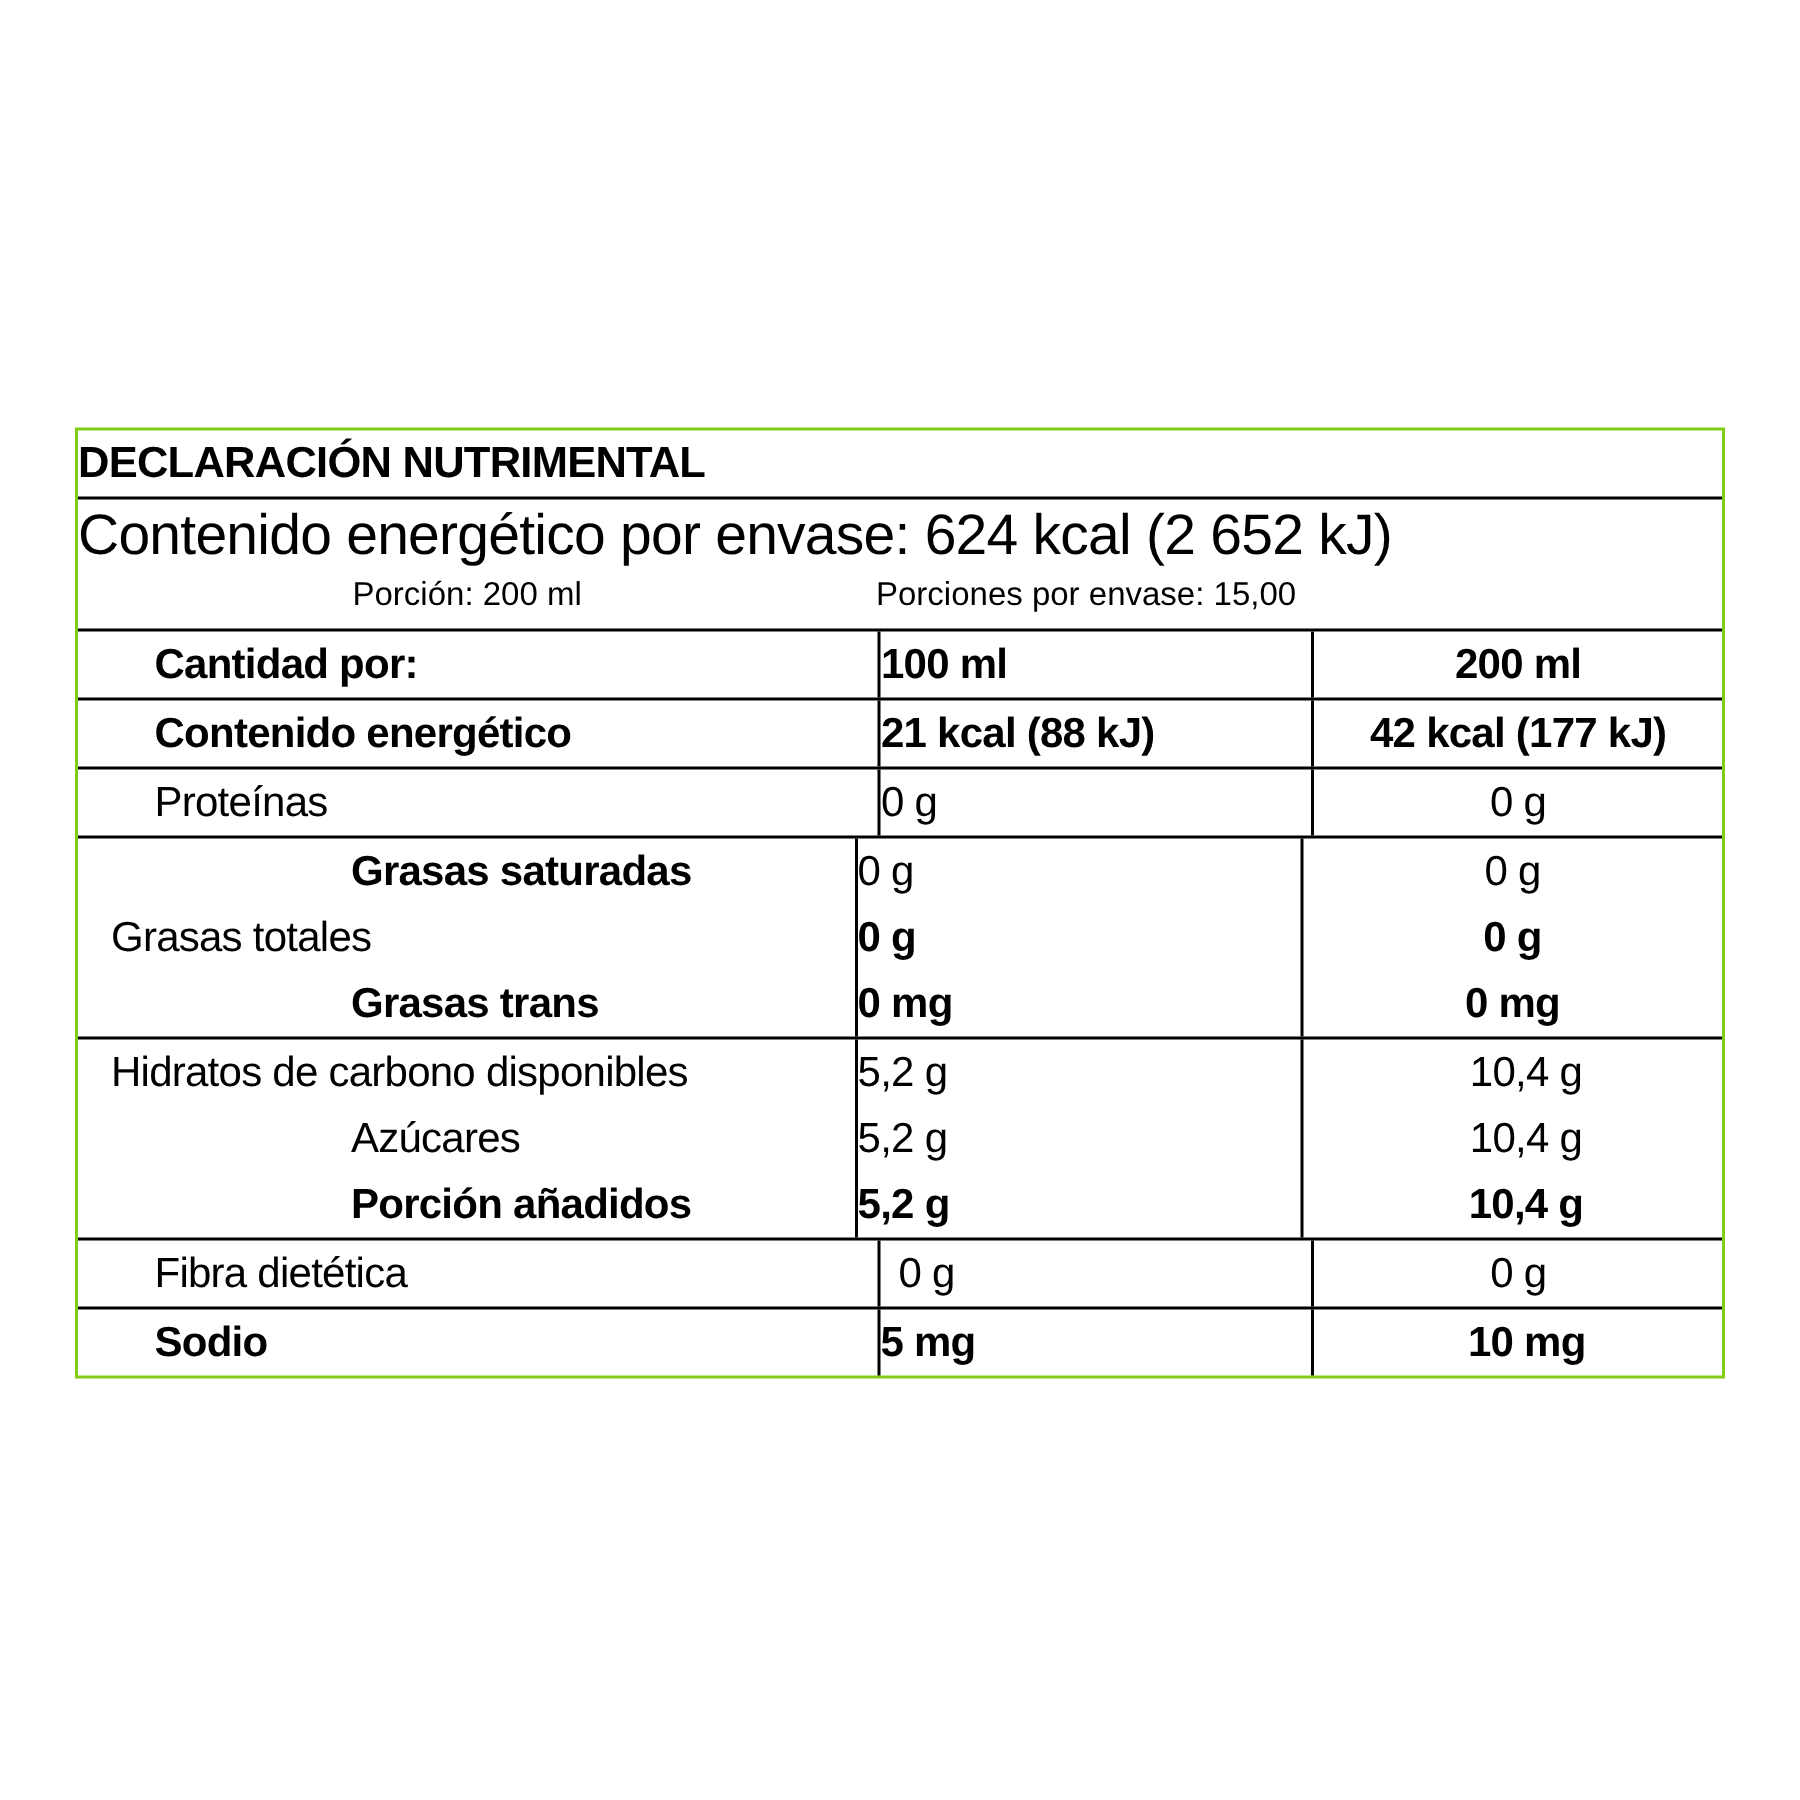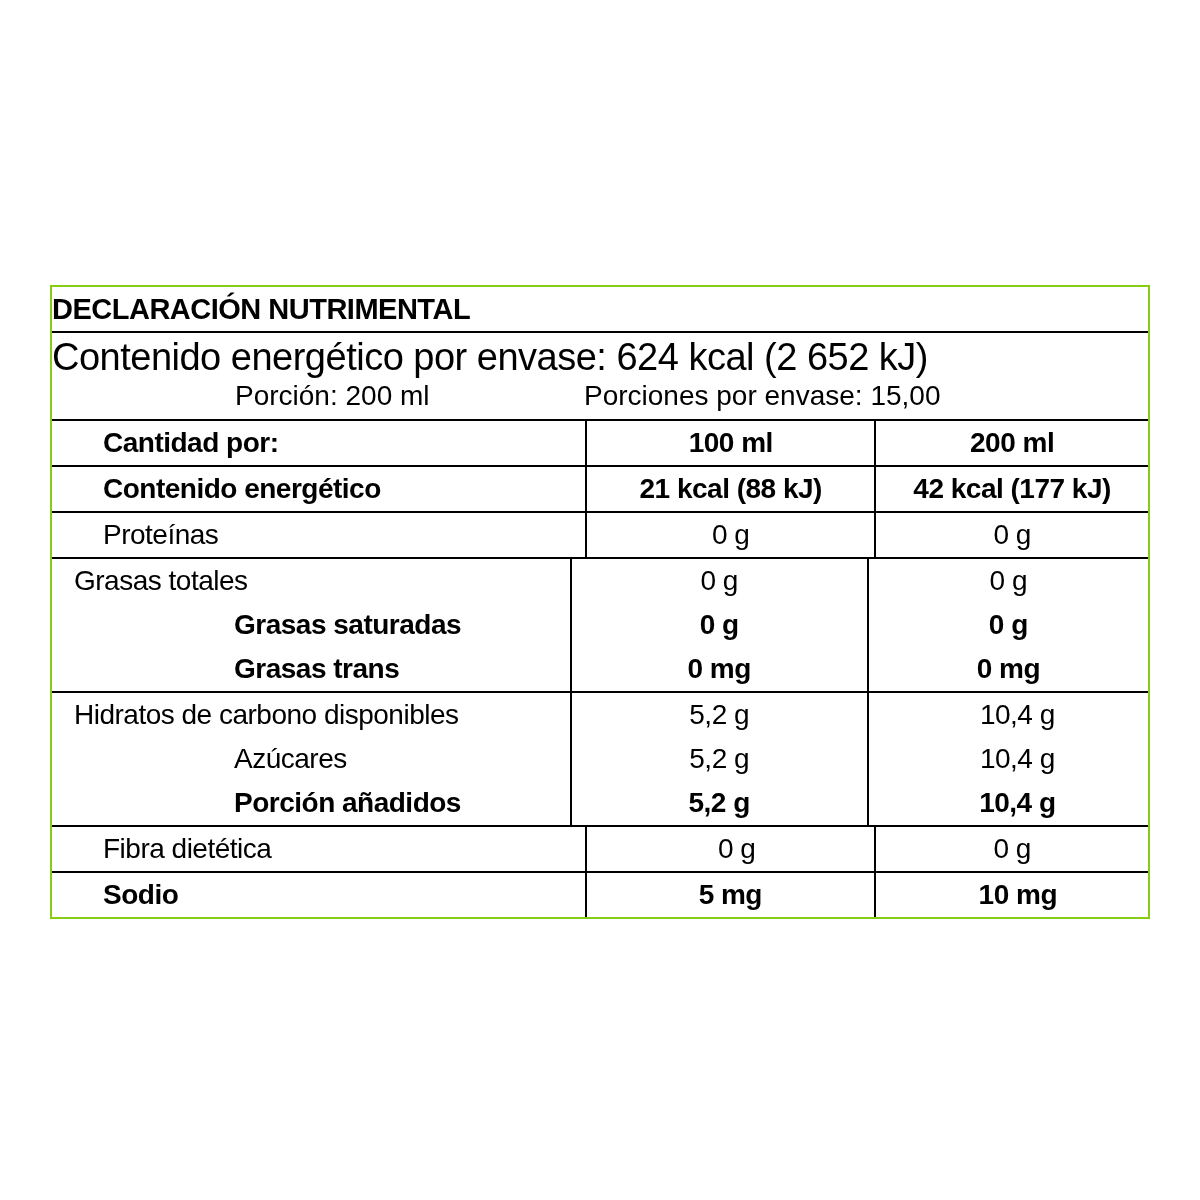--- a/index.html
+++ b/index.html
@@ -43,21 +43,21 @@
     }
     .energy-row {
       height: 46px;
       font-size: 38px;
       font-weight: normal;
       line-height: 48px;
       letter-spacing: -0.5px;
     }
     .portion-row {
       height: 42px;
-      font-size: 28px;
+      font-size: 22px;
       line-height: 38px;
       position: relative;
     }
     .portion-row .portion {
       position: absolute;
       left: 183px;
       top: 0;
     }
     .portion-row .servings {
       position: absolute;
@@ -65,21 +65,20 @@
       top: 0;
     }
     .c1 {
       width: 535px;
       padding-left: 22px;
       box-sizing: border-box;
       border-right: 2px solid #000;
     }
     .c2 {
       width: 306px;
-      text-align: center;
       box-sizing: border-box;
       border-right: 2px solid #000;
     }
     .c3 {
       width: 288px;
       text-align: center;
       box-sizing: border-box;
     }
     .line {
       display: flex;
@@ -139,22 +138,22 @@
 
   <div class="row bordered-top line">
     <div class="c1">Proteínas</div>
     <div class="c2">0 g</div>
     <div class="c3">0 g</div>
   </div>
 
   <div class="row bordered-top">
     <div class="grp-cols">
       <div class="c1">
+        <div class="cell bold indent">Grasas saturadas</div>
         <div class="cell">Grasas totales</div>
-        <div class="cell bold indent">Grasas saturadas</div>
         <div class="cell bold indent">Grasas trans</div>
       </div>
       <div class="c2">
         <div class="cell">0 g</div>
         <div class="cell bold">0 g</div>
         <div class="cell bold">0 mg</div>
       </div>
       <div class="c3">
         <div class="cell">0 g</div>
         <div class="cell bold">0 g</div>

